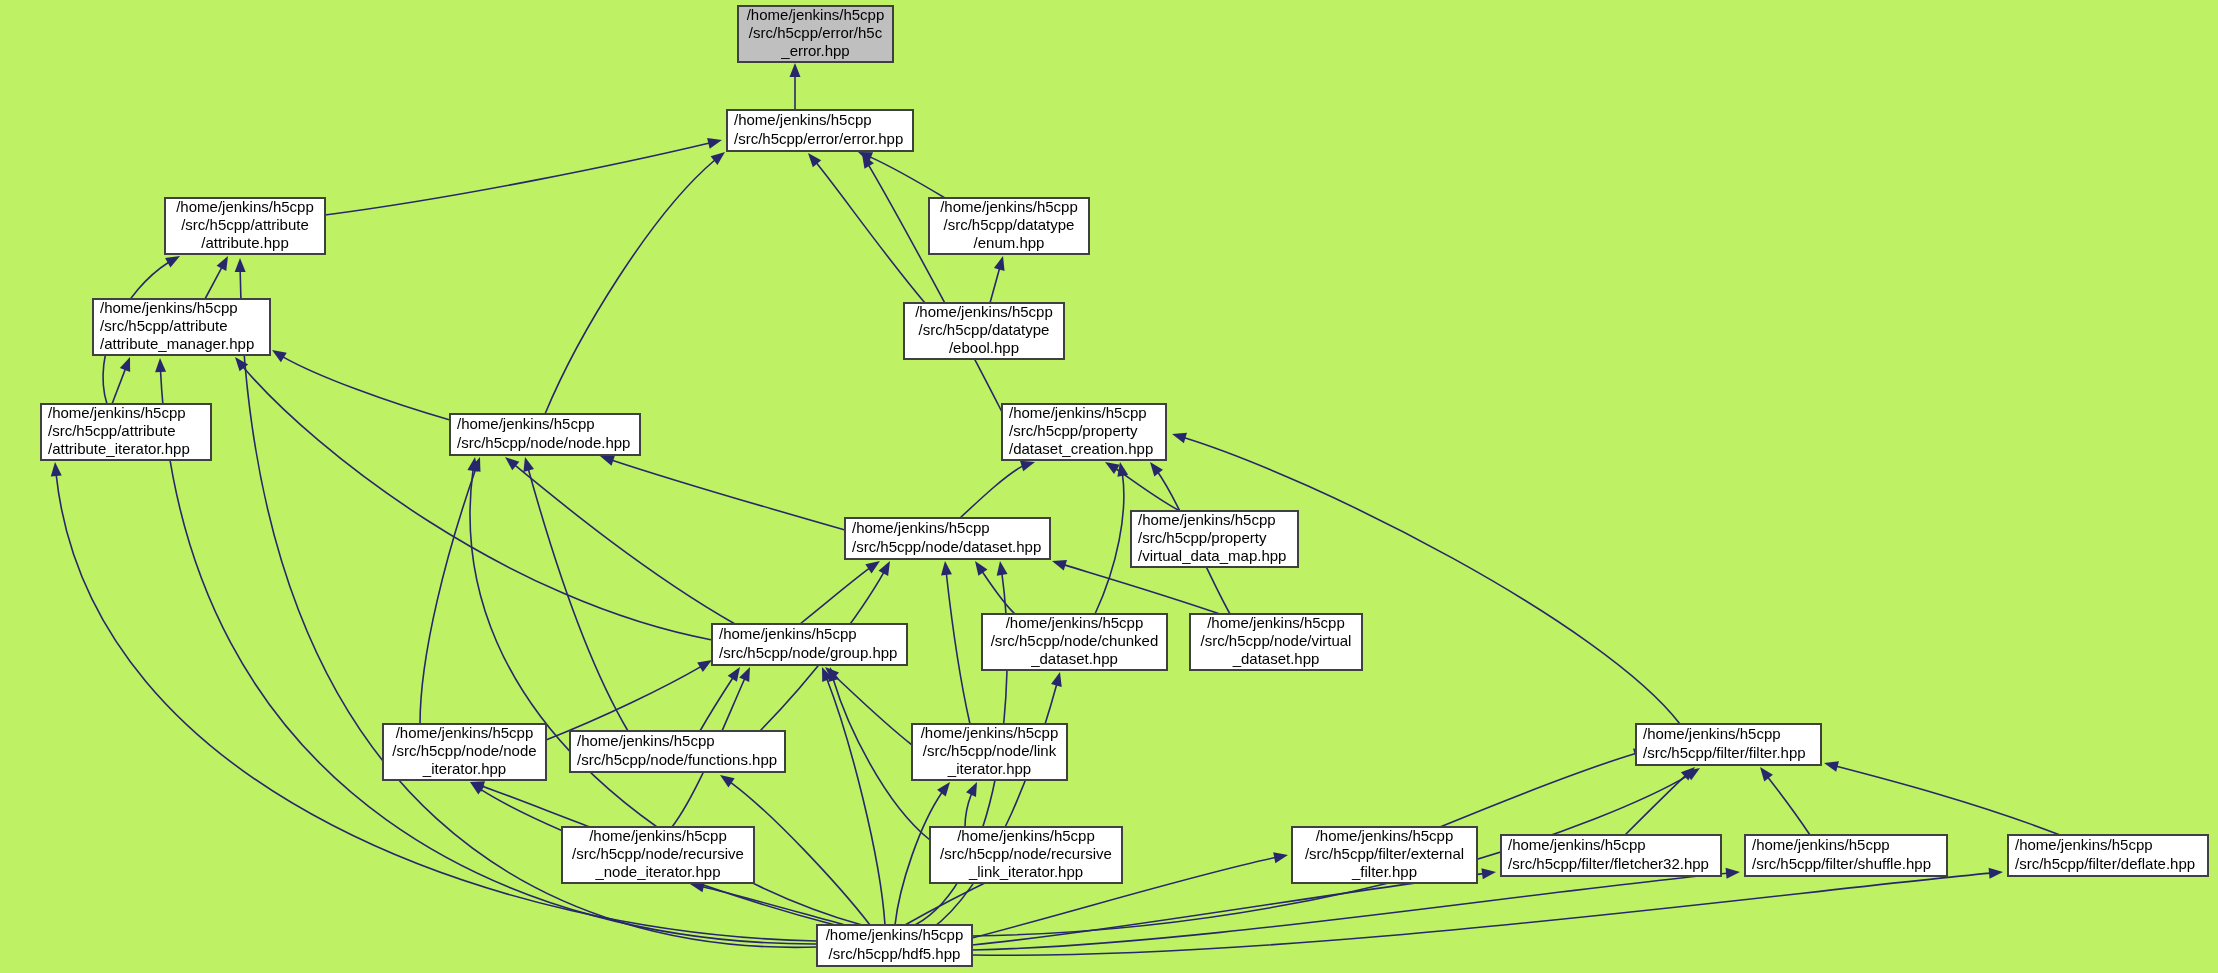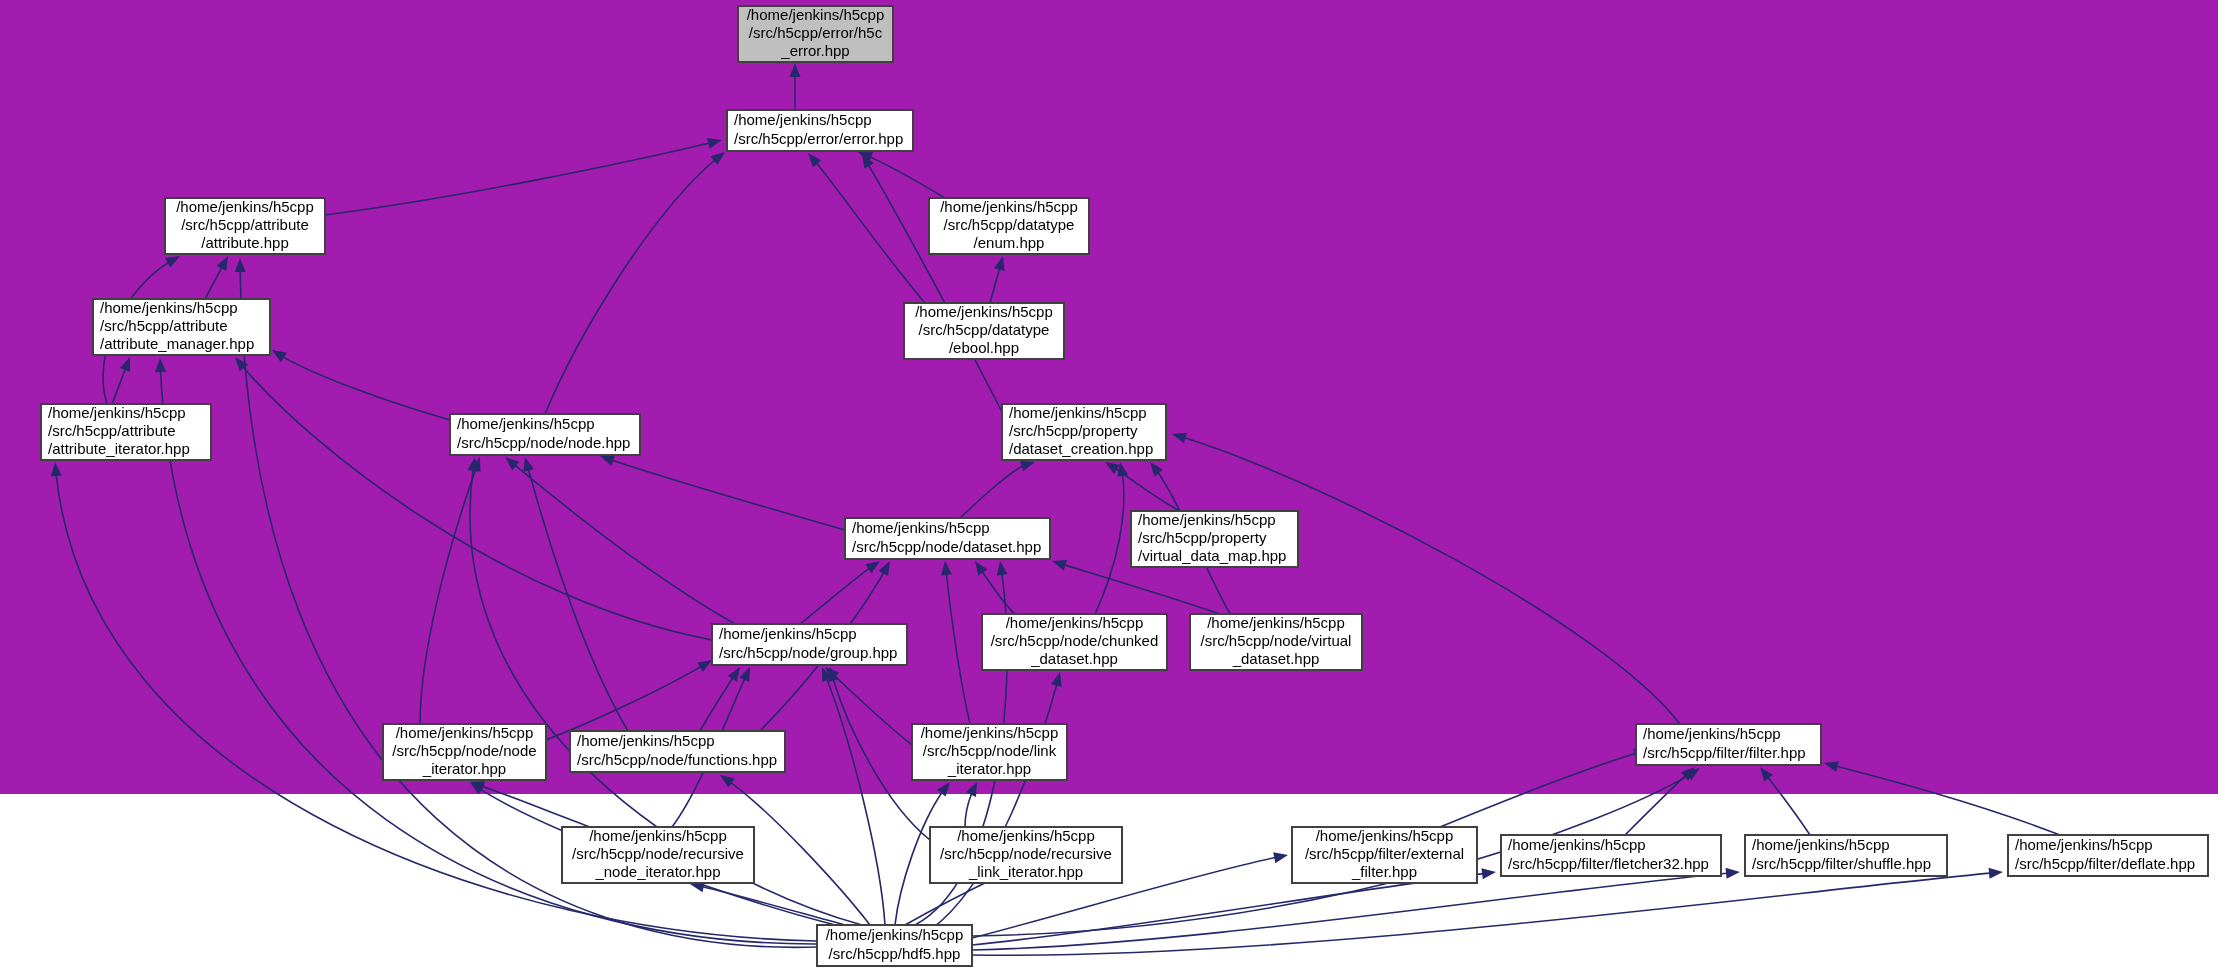--- a/index.html
+++ b/index.html
@@ -10,22 +10,22 @@
   }
   body {
     width: 2218px;
     height: 973px;
     overflow: hidden;
     font-family: "Liberation Sans", sans-serif;
   }
   #graph-root {
     position: relative;
     width: 2218px;
-    height: 794px;
-    background: #a21caf;
+    height: 973px;
+    background: #bef264;
   }
   #graph-svg {
     position: absolute;
     top: 0;
     left: 0;
     width: 2218px;
     height: 973px;
     display: block;
   }
   .node-box {

